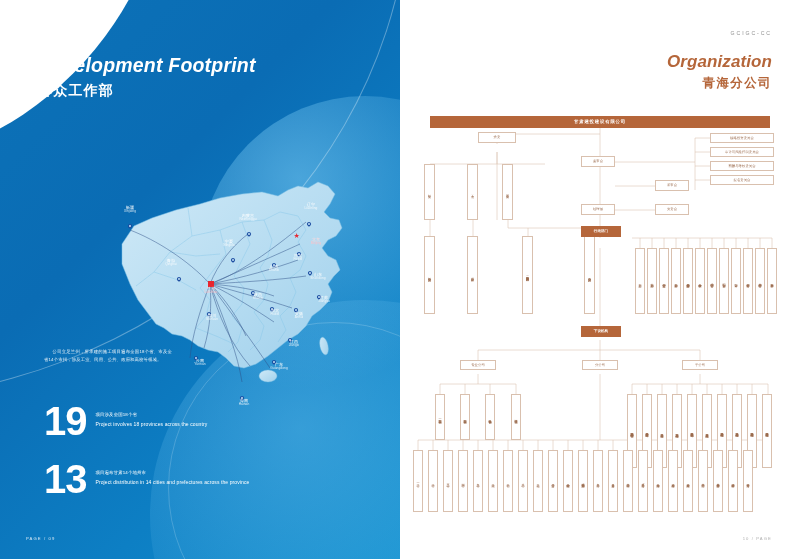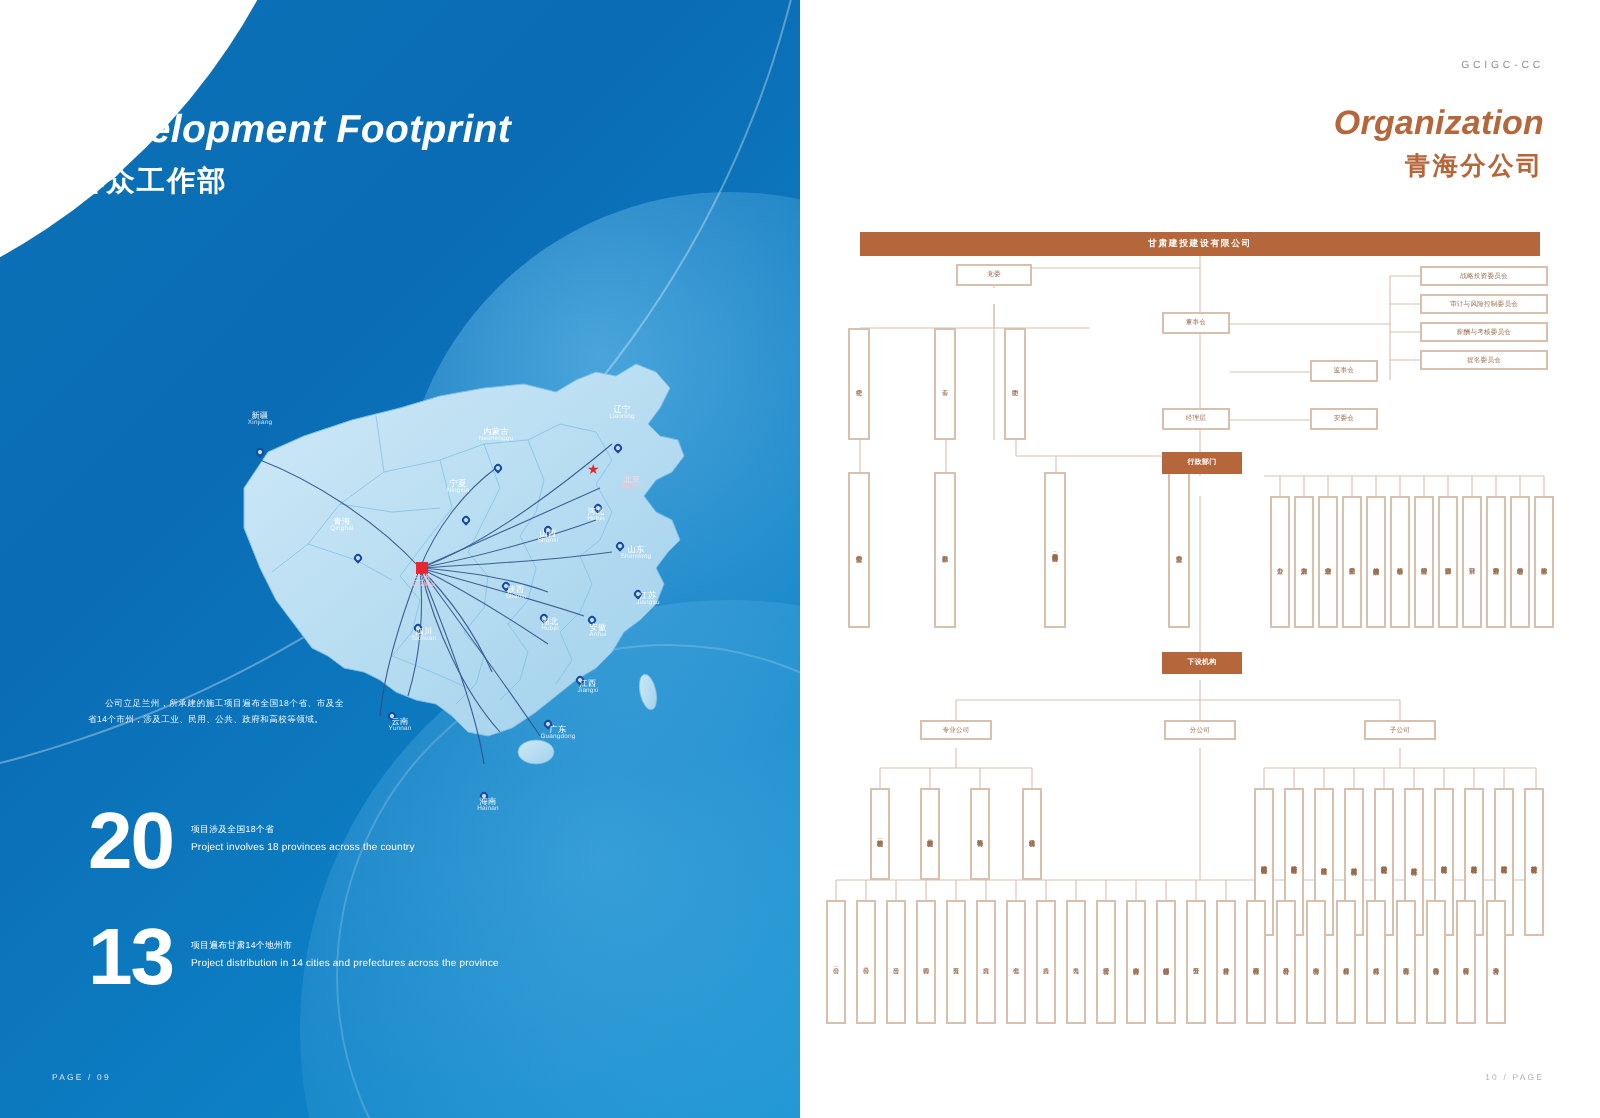--- a/index.html
+++ b/index.html
@@ -331,21 +331,21 @@
       </div>
       <div class="mlabel hi" style="left:208px;top:78px;width:32px;">
         <span class="cn">北京</span>
         <span class="en">Beijing</span>
       </div>
     </div>
 
     <div class="lp-para">公司立足兰州，所承建的施工项目遍布全国18个省、市及全省14个市州，涉及工业、民用、公共、政府和高校等领域。</div>
 
     <div class="stat s1">
-      <div class="stat-num">20</div>
+      <div class="stat-num">19</div>
       <div class="stat-body">
         <div class="stat-cn">项目涉及全国18个省</div>
         <div class="stat-en">Project involves 18 provinces across the country</div>
       </div>
     </div>
 
     <div class="stat s2">
       <div class="stat-num">13</div>
       <div class="stat-body">
         <div class="stat-cn">项目遍布甘肃14个地州市</div>

